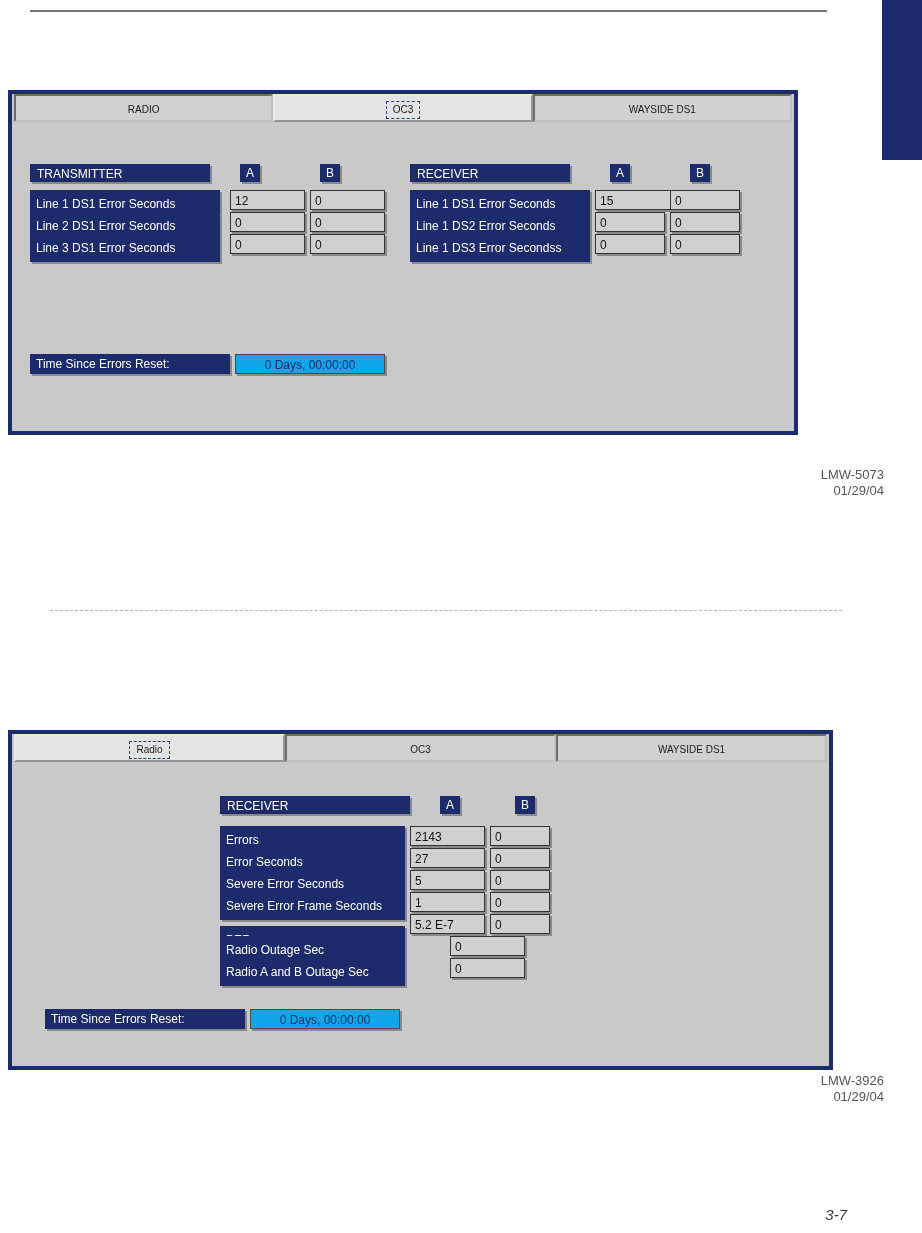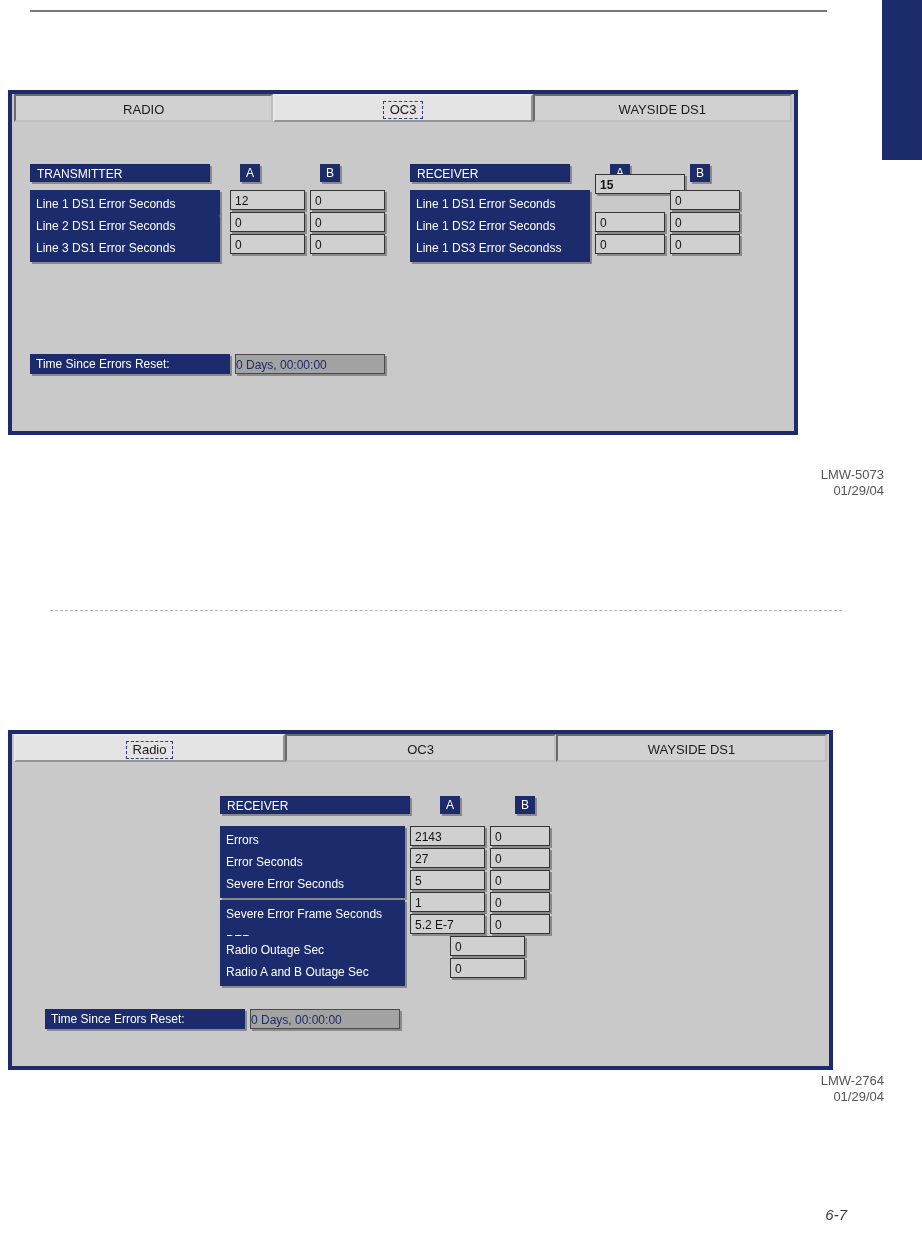--- a/index.html
+++ b/index.html
@@ -17,32 +17,32 @@
   .edge-tab{position:absolute;right:0;top:0;width:40px;height:160px;background:#1b2b6b;}
   .hr{position:absolute;left:30px;right:95px;top:10px;border-top:2px solid #777;}
   .fig-caption{position:absolute;left:0;right:0;text-align:center;font-style:italic;color:#4a4a4a;font-weight:700;font-size:17px;}
   .page-num{position:absolute;right:75px;bottom:10px;font-style:italic;color:#3a3a3a;font-size:15px;}
   .meta{position:absolute;right:38px;font-size:13px;color:#555;text-align:right;line-height:1.25;}
   .trace-line{position:absolute;left:50px;right:80px;border-top:1px dashed #b5b5b5;}
 
   
   .app{position:absolute;background:var(--grey-bg);border:4px solid var(--navy);box-sizing:border-box;}
   .tabbar{position:absolute;left:2px;right:2px;top:0;height:30px;display:flex;gap:0;}
-  .tab{flex:1;height:28px;line-height:28px;text-align:center;font-size:13px;color:#1a1a1a;border:2px inset #bfbfbf;background:#d1d1d1;box-sizing:border-box;cursor:default;}
+  .tab{flex:1;height:28px;line-height:28px;text-align:center;font-size:10px;color:#1a1a1a;border:2px inset #bfbfbf;background:#d1d1d1;box-sizing:border-box;cursor:default;}
   .tab.sel{background:#e4e4e4;border:2px outset #e8e8e8;}
   .tab .dashed{border:1px dashed #2b3b88;padding:0 6px;display:inline-block;line-height:16px;margin-top:4px;}
   .body{position:absolute;left:18px;right:18px;top:50px;bottom:10px;}
   
   .sect-head{position:absolute;height:18px;background:var(--navy);color:#fff;font-size:12px;line-height:18px;padding:0 6px;box-sizing:border-box;border:1px solid #1a2760;box-shadow:2px 2px 0 #8a8a8a;}
   .col-head{position:absolute;width:20px;height:18px;background:var(--navy);color:#fff;font-size:12px;text-align:center;line-height:18px;box-shadow:2px 2px 0 #8a8a8a;}
   
   .row-label{position:absolute;height:28px;line-height:20px;background:var(--navy);color:#fff;font-size:12px;padding:4px 6px;box-sizing:border-box;box-shadow:2px 2px 0 #8a8a8a;}
   .val{position:absolute;height:20px;line-height:20px;background:#d0d0d0;color:#111;font-size:12px;padding:0 4px;border:1px solid #333;box-sizing:border-box;box-shadow:2px 2px 0 #8a8a8a;}
   .time-box{position:absolute;height:20px;line-height:20px;background:var(--navy);color:#fff;font-size:12px;padding:0 6px;box-shadow:2px 2px 0 #8a8a8a;box-sizing:border-box;}
-  .time-val{position:absolute;height:20px;line-height:20px;background:#a3a3a3;color:var(--navy);font-size:12px;text-align:left;border:1px solid #4a4a4a;box-shadow:2px 2px 0 #8a8a8a;box-sizing:border-box;}
+  .time-val{position:absolute;height:20px;line-height:20px;background:#0ea5e9;color:var(--navy);font-size:12px;text-align:center;border:1px solid #4a4a4a;box-shadow:2px 2px 0 #8a8a8a;box-sizing:border-box;}
 </style>
 </head>
 <body>
 <div class="page">
 
 <div class="edge-tab"></div>
 <div class="hr"></div>
 
 <div class="app" style="left:8px;top:90px;width:790px;height:345px;">
   <div class="tabbar">
@@ -67,21 +67,21 @@
 
     <div class="row-label" style="left:0px;top:90px;width:190px;">Line 3 DS1 Error Seconds</div>
     <div class="val" style="left:200px;top:90px;width:75px;">0</div>
     <div class="val" style="left:280px;top:90px;width:75px;">0</div>
 
     <div class="sect-head" style="left:380px;top:20px;width:160px;">RECEIVER</div>
     <div class="col-head" style="left:580px;top:20px;">A</div>
     <div class="col-head" style="left:660px;top:20px;">B</div>
 
     <div class="row-label" style="left:380px;top:46px;width:180px;">Line 1 DS1 Error Seconds</div>
-    <div class="val" style="left:565px;top:30px;width:90px;font-weight:bold;">15</div>
+    <div class="val" style="left:565px;top:46px;width:78px;">15</div>
     <div class="val" style="left:640px;top:46px;width:70px;">0</div>
 
     <div class="row-label" style="left:380px;top:68px;width:180px;">Line 1 DS2 Error Seconds</div>
     <div class="val" style="left:565px;top:68px;width:70px;">0</div>
     <div class="val" style="left:640px;top:68px;width:70px;">0</div>
 
     <div class="row-label" style="left:380px;top:90px;width:180px;">Line 1 DS3 Error Secondss</div>
     <div class="val" style="left:565px;top:90px;width:70px;">0</div>
     <div class="val" style="left:640px;top:90px;width:70px;">0</div>
 
@@ -114,39 +114,39 @@
     <div class="val" style="left:460px;top:42px;width:60px;">0</div>
 
     <div class="row-label" style="left:190px;top:64px;width:185px;">Error Seconds</div>
     <div class="val" style="left:380px;top:64px;width:75px;">27</div>
     <div class="val" style="left:460px;top:64px;width:60px;">0</div>
 
     <div class="row-label" style="left:190px;top:86px;width:185px;">Severe Error Seconds</div>
     <div class="val" style="left:380px;top:86px;width:75px;">5</div>
     <div class="val" style="left:460px;top:86px;width:60px;">0</div>
 
-    <div class="row-label" style="left:190px;top:108px;width:185px;margin-top:8px;">Severe Error Frame Seconds</div>
+    <div class="row-label" style="left:190px;top:108px;width:185px;">Severe Error Frame Seconds</div>
     <div class="val" style="left:380px;top:108px;width:75px;">1</div>
     <div class="val" style="left:460px;top:108px;width:60px;">0</div>
 
     <div class="row-label" style="left:190px;top:130px;width:185px;margin-top:12px;">BER</div>
     <div class="val" style="left:380px;top:130px;width:75px;">5.2 E-7</div>
     <div class="val" style="left:460px;top:130px;width:60px;">0</div>
 
     <div class="row-label" style="left:190px;top:152px;width:185px;">Radio Outage Sec</div>
     <div class="val" style="left:420px;top:152px;width:75px;">0</div>
 
     <div class="row-label" style="left:190px;top:174px;width:185px;">Radio A and B Outage Sec</div>
     <div class="val" style="left:420px;top:174px;width:75px;">0</div>
 
     <div class="time-box" style="left:15px;top:225px;width:200px;">Time Since Errors Reset:</div>
     <div class="time-val" style="left:220px;top:225px;width:150px;">0 Days, 00:00:00</div>
   </div>
 </div>
 
 <div class="meta" style="top:1073px;">
-  <span>LMW-2764</span><br>
+  <span>LMW-3926</span><br>
   <span>01/29/04</span>
 </div>
 
-<div class="page-num">6-7</div>
+<div class="page-num">3-7</div>
 
 </div>
 
 </body></html>

